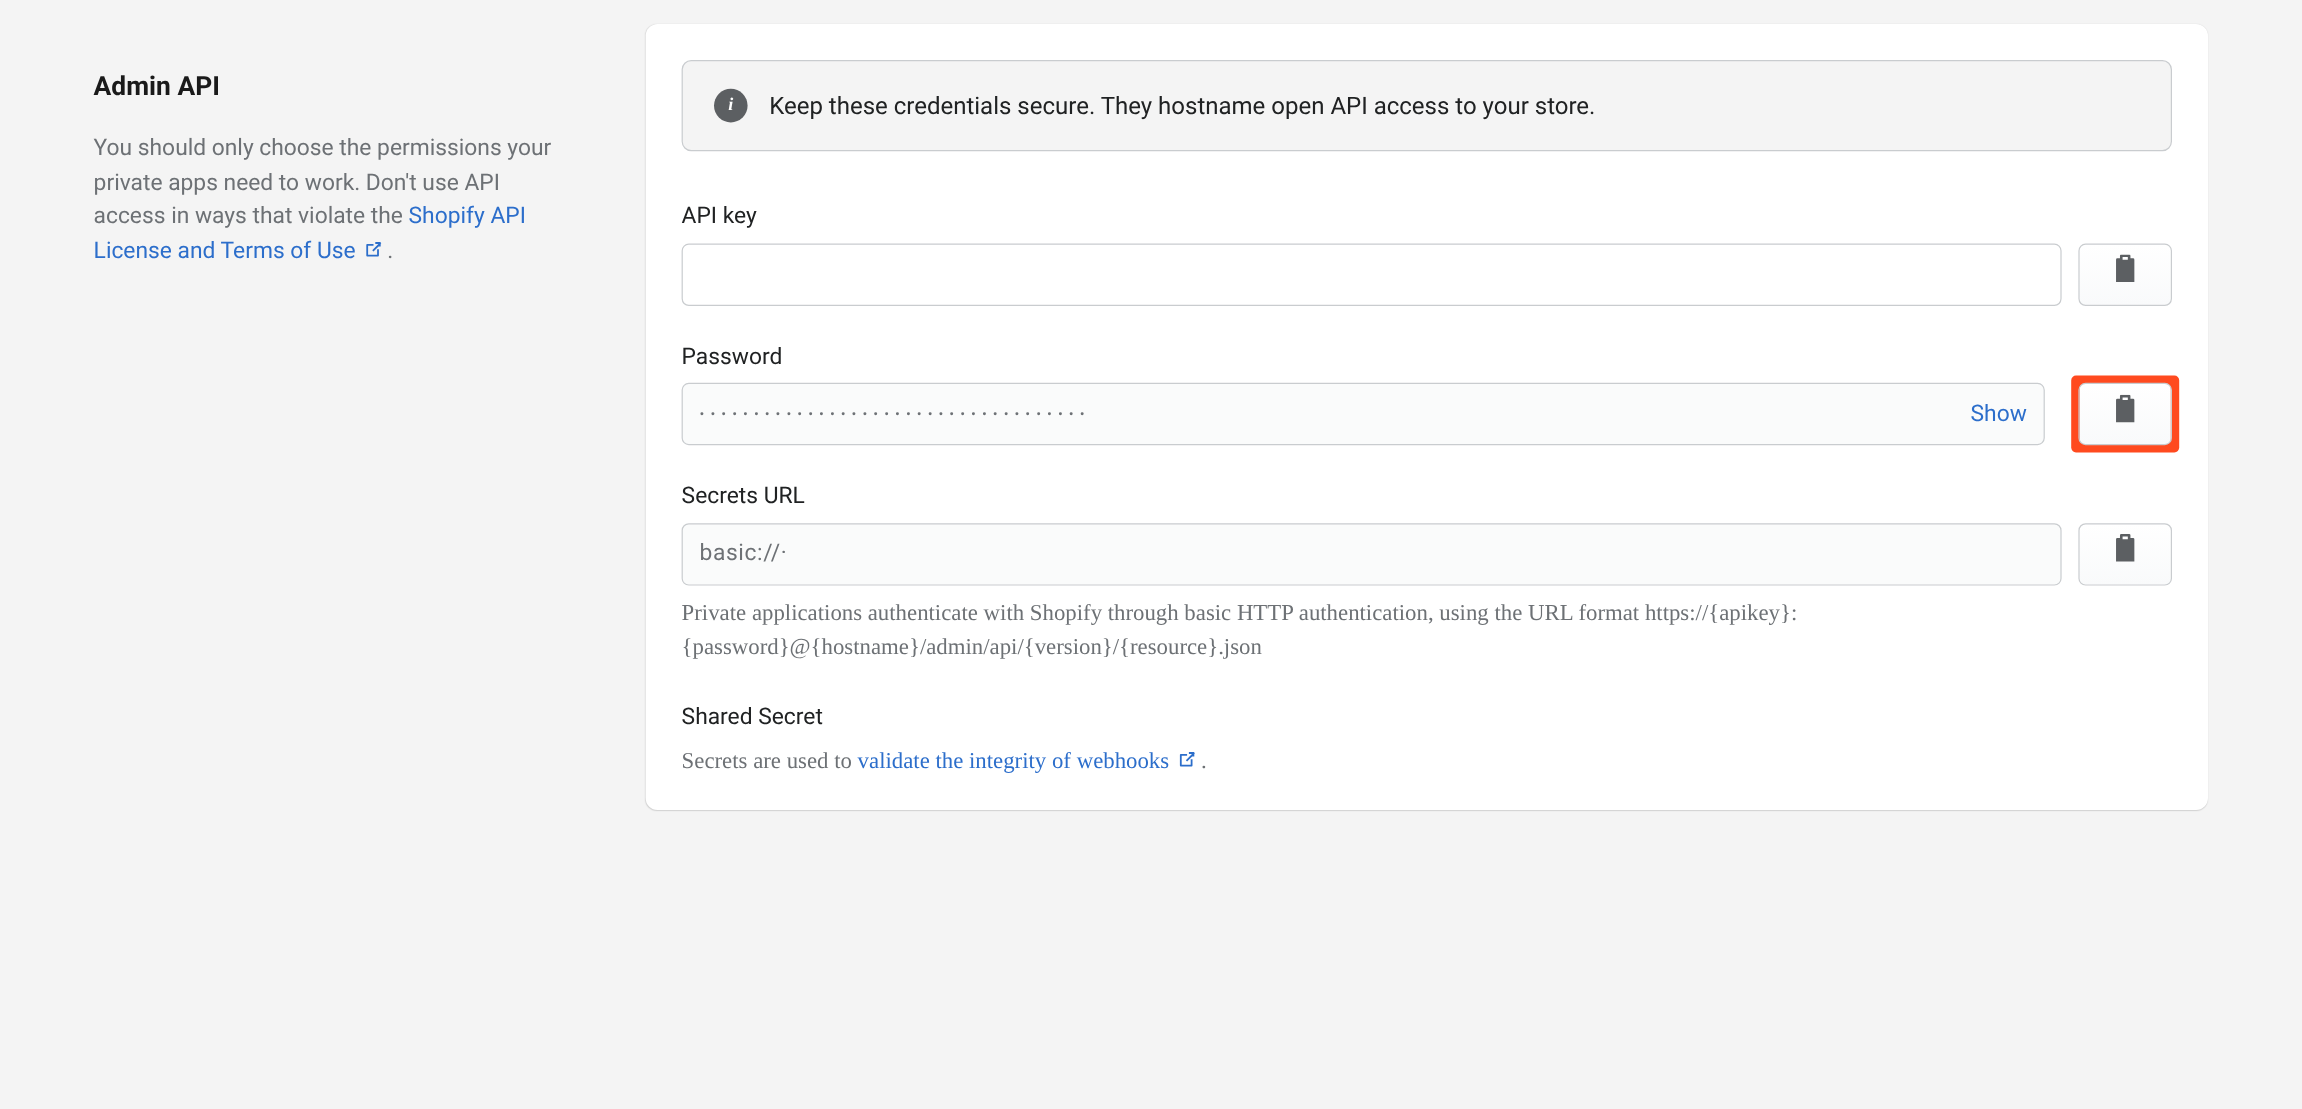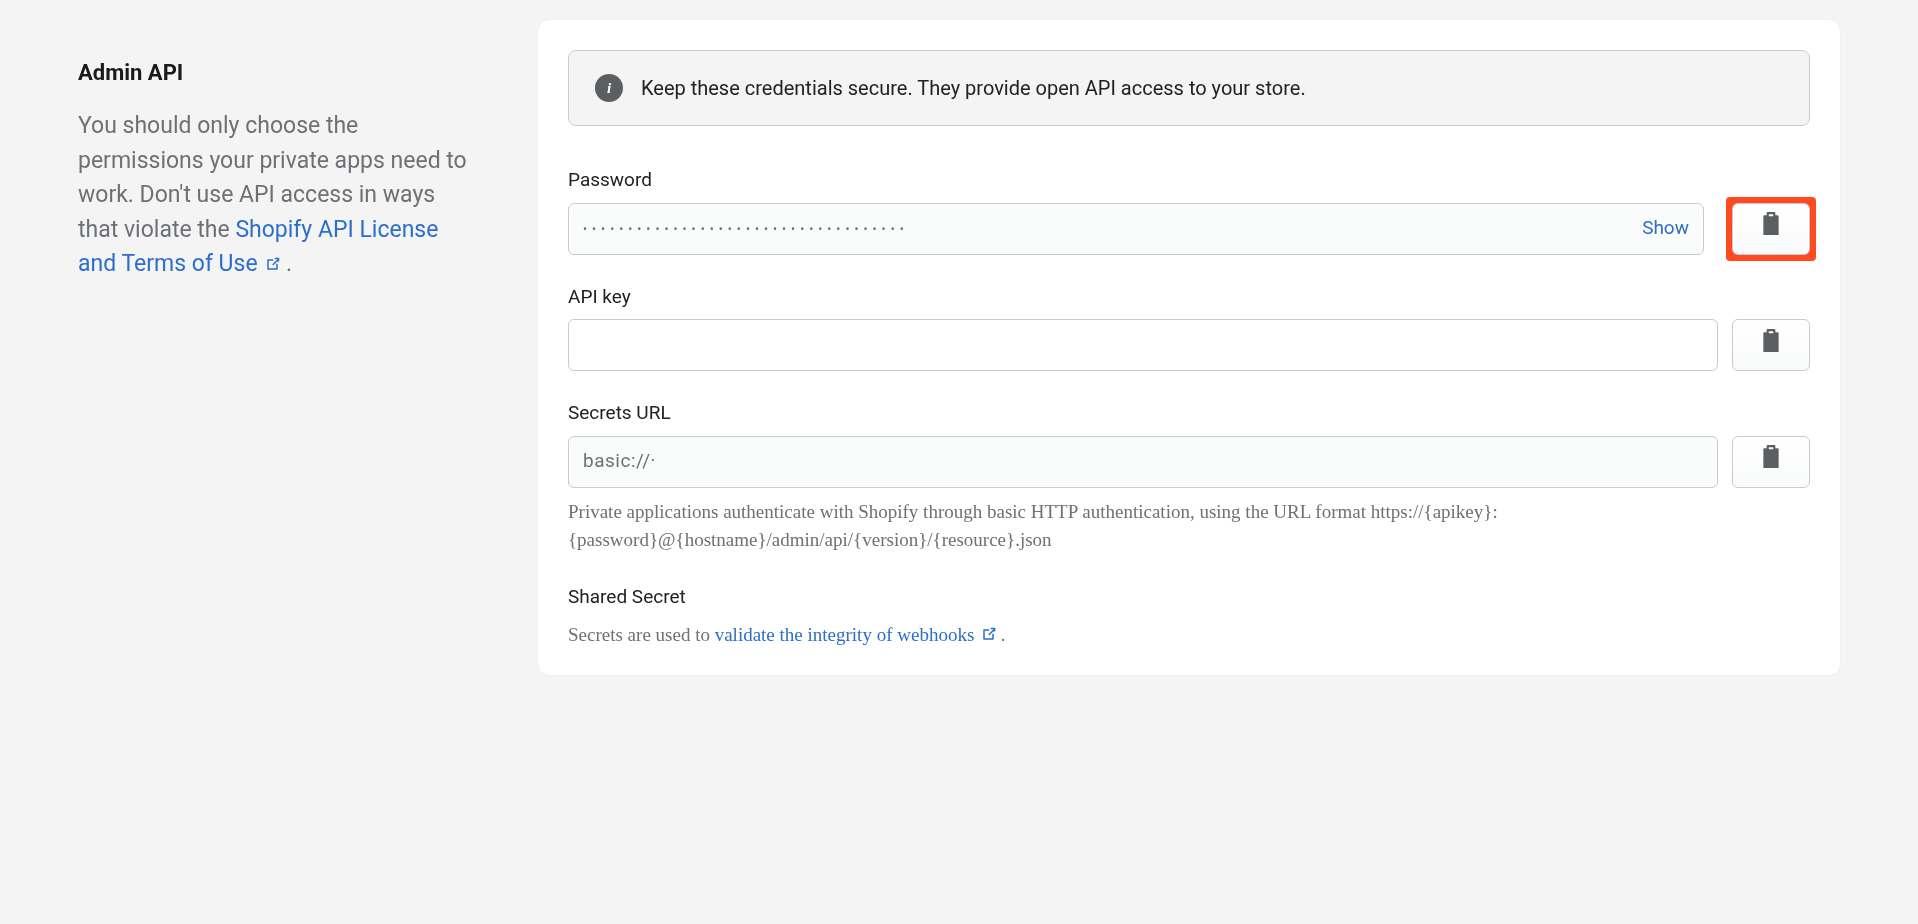--- a/index.html
+++ b/index.html
@@ -25,21 +25,21 @@
   }
   .sidebar h2 {
     font-size: 22px;
     font-weight: 700;
     margin: 0 0 20px 0;
     color: #1a1a1a;
   }
   .sidebar p {
     margin: 12px 0 28px 0;
     color: #6d7175;
-    font-size: 23px;
+    font-size: 19px;
     line-height: 1.5;
   }
   .link {
     color: #2c6ecb;
     text-decoration: none;
     cursor: pointer;
   }
   .ext-icon {
     display: inline-block;
     margin-left: 2px;
@@ -171,54 +171,54 @@
             </svg>
         </span>
       </a><span>.</span>
     </p>
   </aside>
 
   <main class="card">
 
     <div class="banner">
       <div class="info-circle">i</div>
-      <div class="banner-text">Keep these credentials secure. They provide open API access to your store.</div>
+      <div class="banner-text">Keep these credentials secure. They hostname open API access to your store.</div>
+    </div>
+
+    <div class="field-group">
+      <label class="field-label">API key</label>
+      <div class="input-row">
+        <div class="input-box">
+          <span class="input-value"></span>
+        </div>
+        <div class="copy-btn">
+          <span>
+            <svg width="22" height="24" viewBox="0 0 20 22">
+                <path d="M4 3h2V1a1 1 0 0 1 1-1h6a1 1 0 0 1 1 1v2h2a1 1 0 0 1 1 1v17H3V4a1 1 0 0 1 1-1zm4-1v2h4V2H8z"></path>
+              </svg>
+          </span>
+        </div>
+      </div>
     </div>
 
     <div class="field-group">
       <label class="field-label">Password</label>
       <div class="input-row highlighted">
         <div class="input-box readonly">
           <span class="input-value dots">••••••••••••••••••••••••••••••••••••</span>
           <span class="show-link">Show</span>
         </div>
         <div class="copy-btn-wrap">
           <div class="copy-btn">
             <span>
               <svg width="22" height="24" viewBox="0 0 20 22">
                   <path d="M4 3h2V1a1 1 0 0 1 1-1h6a1 1 0 0 1 1 1v2h2a1 1 0 0 1 1 1v17H3V4a1 1 0 0 1 1-1zm4-1v2h4V2H8z"></path>
                 </svg>
             </span>
           </div>
-        </div>
-      </div>
-    </div>
-
-    <div class="field-group">
-      <label class="field-label">API key</label>
-      <div class="input-row">
-        <div class="input-box">
-          <span class="input-value"></span>
-        </div>
-        <div class="copy-btn">
-          <span>
-            <svg width="22" height="24" viewBox="0 0 20 22">
-                <path d="M4 3h2V1a1 1 0 0 1 1-1h6a1 1 0 0 1 1 1v2h2a1 1 0 0 1 1 1v17H3V4a1 1 0 0 1 1-1zm4-1v2h4V2H8z"></path>
-              </svg>
-          </span>
         </div>
       </div>
     </div>
 
     <div class="field-group">
       <label class="field-label">Secrets URL</label>
       <div class="input-row">
         <div class="input-box readonly">
           <span class="input-value">basic://·</span>
         </div>

